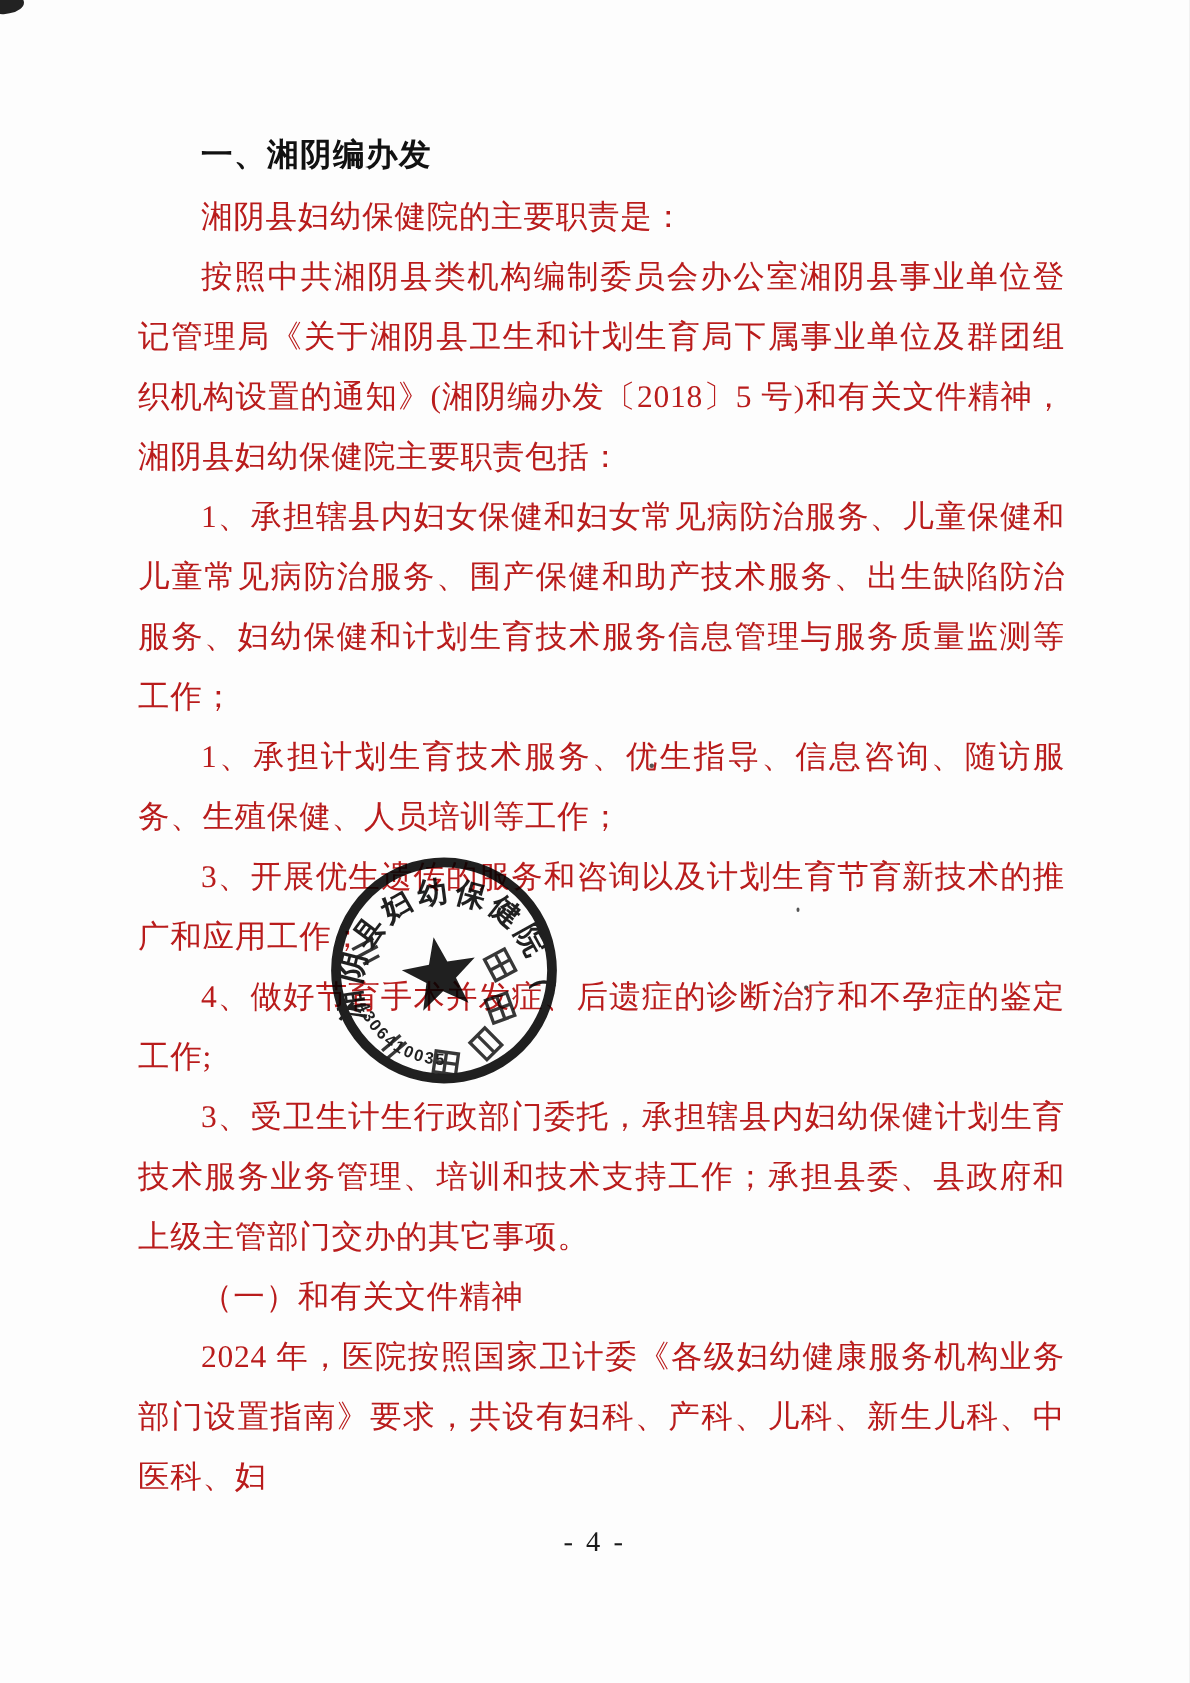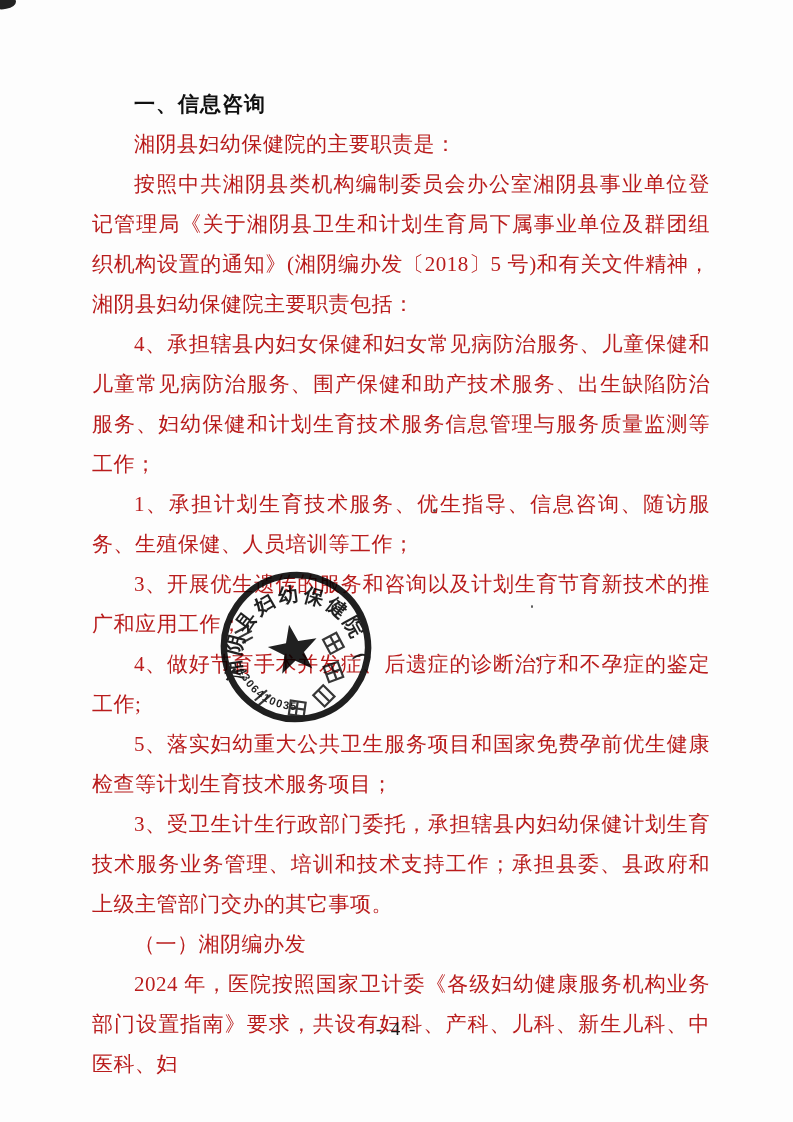--- a/index.html
+++ b/index.html
@@ -66,30 +66,29 @@
 <body>
 
 <div class="page">
 
   <div class="corner-smudge"></div>
   <div class="speck s1"></div>
   <div class="speck s2"></div>
   <div class="speck s3"></div>
 
   <div class="doc-content">
-    <h2 class="doc-heading">一、信息咨询</h2>
+    <h2 class="doc-heading">一、湘阴编办发</h2>
     <p class="doc-para">湘阴县妇幼保健院的主要职责是：</p>
     <p class="doc-para">按照中共湘阴县类机构编制委员会办公室湘阴县事业单位登记管理局《关于湘阴县卫生和计划生育局下属事业单位及群团组织机构设置的通知》(湘阴编办发〔2018〕5 号)和有关文件精神，湘阴县妇幼保健院主要职责包括：</p>
-    <p class="doc-para">4、承担辖县内妇女保健和妇女常见病防治服务、儿童保健和儿童常见病防治服务、围产保健和助产技术服务、出生缺陷防治服务、妇幼保健和计划生育技术服务信息管理与服务质量监测等工作；</p>
+    <p class="doc-para">1、承担辖县内妇女保健和妇女常见病防治服务、儿童保健和儿童常见病防治服务、围产保健和助产技术服务、出生缺陷防治服务、妇幼保健和计划生育技术服务信息管理与服务质量监测等工作；</p>
     <p class="doc-para">1、承担计划生育技术服务、优生指导、信息咨询、随访服务、生殖保健、人员培训等工作；</p>
     <p class="doc-para">3、开展优生遗传的服务和咨询以及计划生育节育新技术的推广和应用工作；</p>
     <p class="doc-para">4、做好节育手术并发症、后遗症的诊断治疗和不孕症的鉴定工作;</p>
-    <p class="doc-para">5、落实妇幼重大公共卫生服务项目和国家免费孕前优生健康检查等计划生育技术服务项目；</p>
     <p class="doc-para">3、受卫生计生行政部门委托，承担辖县内妇幼保健计划生育技术服务业务管理、培训和技术支持工作；承担县委、县政府和上级主管部门交办的其它事项。</p>
-    <p class="doc-para">（一）湘阴编办发</p>
+    <p class="doc-para">（一）和有关文件精神</p>
     <p class="doc-para">2024 年，医院按照国家卫计委《各级妇幼健康服务机构业务部门设置指南》要求，共设有妇科、产科、儿科、新生儿科、中医科、妇</p>
   </div>
 
   <svg class="stamp" viewBox="0 0 230 230" xmlns="http://www.w3.org/2000/svg">
     <g transform="rotate(-10 115 115)" fill="none" stroke="none">
 
       <circle cx="115" cy="115" r="72" fill="none" stroke="#141414" stroke-width="6.5"></circle>
       <circle cx="114" cy="116" r="72.5" fill="none" stroke="#141414" stroke-width="1.5" opacity="0.55"></circle>
 
       <polygon fill="#141414" points="112,92 118.2,109.5 136.7,110 122,121.2 127.3,139 112,128.5 96.7,139 102,121.2 87.3,110 105.8,109.5"></polygon>

